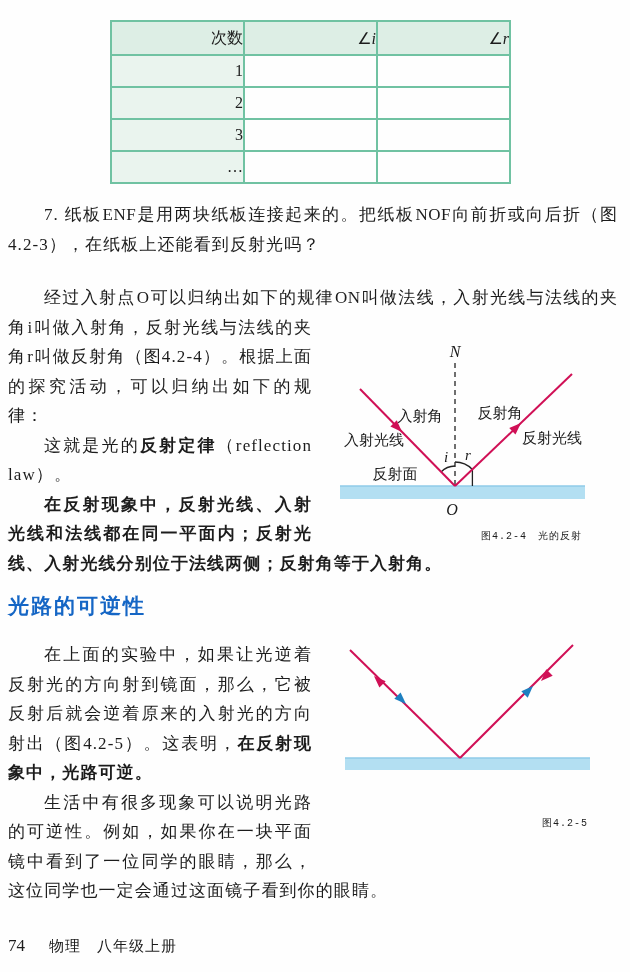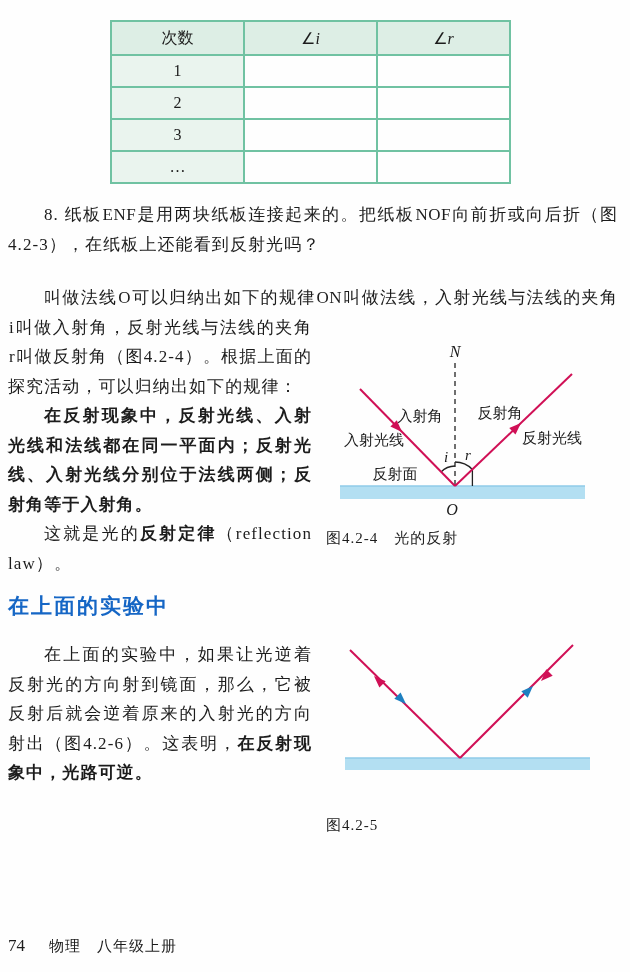--- a/index.html
+++ b/index.html
@@ -7,21 +7,21 @@
     position:relative; width:630px; height:972px; overflow:hidden;
     background:#fefefe; color:#1c1c1c;
     font-family:"Liberation Serif", serif;
   }
   .content { position:absolute; left:8px; top:0; width:610px; }
 
   
   table.data-table { border-collapse:collapse; margin:20px 0 0 102px; }
   table.data-table td {
     width:131px; height:30px; border:2px solid #70c2a2;
-    text-align:center; vertical-align:middle;
+    text-align:right; vertical-align:middle;
     font-size:16px; padding:0;
   }
   table.data-table tr.head td { background:#ddeee5; height:32px; }
   table.data-table td.c1 { background:#eaf4ee; }
   .ang-var { font-style:italic; font-family:"Liberation Serif", serif; }
 
   
   .para { font-size:17px; line-height:29.5px; text-align:justify; margin:0; letter-spacing:1.1px; }
   .indent { text-indent:36px; }
   .var { letter-spacing:0.5px; padding:0 1px; }
@@ -35,21 +35,21 @@
     margin:14px 0 0 0; font-size:21px; letter-spacing:2px;
     color:#1566c5; font-family:"Liberation Sans", sans-serif; font-weight:bold;
     line-height:28px;
   }
 
   
   .fig-spacer { float:right; width:0; height:58px; }
   .figure { float:right; width:292px; margin-left:14px; }
   .fig-424 { clear:right; }
   .fig-425 { margin-bottom:25px; }
-  .fig-caption { text-align:left; font-size:15px; letter-spacing:1px; margin-top:2px; }
+  .fig-caption { text-align:right; font-size:10px; letter-spacing:1px; margin-top:2px;font-family:Liberation Mono, monospace; }
   .fig-424 .fig-caption { padding-right:36px; }
   .fig-425 .fig-caption { padding-right:30px;margin-top:32px; }
   svg text { font-family:"Liberation Serif", serif; fill:#1a1a1a; }
   svg text.lbl { font-size:15px; }
   svg text.math { font-style:italic; font-size:15px; }
 
   
   .footer { position:absolute; left:8px; top:936px; font-size:15px; letter-spacing:1px;text-align:right; }
   .footer .pagenum { font-size:17px; letter-spacing:0; }
   .footer .subject { margin-left:24px; }
@@ -84,21 +84,21 @@
         <td></td>
       </tr>
       <tr>
         <td class="c1">…</td>
         <td></td>
         <td></td>
       </tr>
     </tbody>
       </table>
 
-    <p class="para indent" style="margin-top:16px"><span>8. 纸板</span><span class="var">ENF</span><span>是用两块纸板连接起来的。把纸板</span><span class="var">NOF</span><span>向前折或向后折（图4.2-3），在纸板上还能看到反射光吗？</span></p>
+    <p class="para indent" style="margin-top:16px"><span>7. 纸板</span><span class="var">ENF</span><span>是用两块纸板连接起来的。把纸板</span><span class="var">NOF</span><span>向前折或向后折（图4.2-3），在纸板上还能看到反射光吗？</span></p>
 
     <div class="flow">
       <div class="fig-spacer"></div>
       <div class="figure fig-424">
         <svg width="292" height="182" viewBox="0 0 292 182">
 
           <rect x="14" y="145" width="245" height="13" fill="#b3dff2"></rect>
           <line x1="14" y1="145" x2="259" y2="145" stroke="#8fcbe9" stroke-width="1.5"></line>
 
           <line x1="129" y1="22" x2="129" y2="145" stroke="#333" stroke-width="1.4" stroke-dasharray="5,4"></line>
@@ -119,26 +119,26 @@
           <text x="48" y="104" text-anchor="middle" class="lbl">入射光线</text>
           <text x="226" y="102" text-anchor="middle" class="lbl">反射光线</text>
           <text x="69" y="138" text-anchor="middle" class="lbl">反射面</text>
           <text x="120" y="121" text-anchor="middle" class="math">i</text>
           <text x="142" y="119" text-anchor="middle" class="math">r</text>
           <text x="126" y="174" text-anchor="middle" class="math" style="font-size:16px">O</text>
         </svg>
         <div class="fig-caption">图4.2-4　光的反射</div>
       </div>
 
-      <p class="para indent"><span>叫做法线</span><span class="var">O</span><span>可以归纳出如下的规律</span><span class="var">ON</span><span>叫做法线，入射光线与法线的夹角</span><span class="var">i</span><span>叫做入射角，反射光线与法线的夹角</span><span class="var">r</span><span>叫做反射角（图4.2-4）。根据上面的探究活动，可以归纳出如下的规律：</span></p>
+      <p class="para indent"><span>经过入射点</span><span class="var">O</span><span>可以归纳出如下的规律</span><span class="var">ON</span><span>叫做法线，入射光线与法线的夹角</span><span class="var">i</span><span>叫做入射角，反射光线与法线的夹角</span><span class="var">r</span><span>叫做反射角（图4.2-4）。根据上面的探究活动，可以归纳出如下的规律：</span></p>
+      <p class="para indent"><span>这就是光的</span><span class="hei">反射定律</span><span>（reflection law）。</span></p>
       <p class="para indent hei"><span>在反射现象中，反射光线、入射光线和法线都在同一平面内；反射光线、入射光线分别位于法线两侧；反射角等于入射角。</span></p>
-      <p class="para indent"><span>这就是光的</span><span class="hei">反射定律</span><span>（reflection law）。</span></p>
     </div>
 
-    <h2 class="section-heading">在上面的实验中</h2>
+    <h2 class="section-heading">光路的可逆性</h2>
 
     <div class="flow2">
       <div class="figure fig-425">
         <svg width="292" height="140" viewBox="0 0 292 140">
 
           <rect x="19" y="118" width="245" height="12" fill="#b3dff2"></rect>
           <line x1="19" y1="118" x2="264" y2="118" stroke="#8fcbe9" stroke-width="1.5"></line>
 
           <line x1="24" y1="10" x2="134" y2="118" stroke="#d01056" stroke-width="2"></line>
 
@@ -146,21 +146,22 @@
 
           <polygon points="0,0 -12,4.5 -12,-4.5" transform="translate(48,36) rotate(224.5)" fill="#d01056"></polygon>
           <polygon points="0,0 -12,4.5 -12,-4.5" transform="translate(215,41) rotate(135)" fill="#d01056"></polygon>
 
           <polygon points="0,0 -12,4.5 -12,-4.5" transform="translate(80,64) rotate(44.5)" fill="#1d7fc0"></polygon>
           <polygon points="0,0 -12,4.5 -12,-4.5" transform="translate(207,46) rotate(-45)" fill="#1d7fc0"></polygon>
         </svg>
         <div class="fig-caption">图4.2-5</div>
       </div>
 
-      <p class="para indent"><span>在上面的实验中，如果让光逆着反射光的方向射到镜面，那么，它被反射后就会逆着原来的入射光的方向射出（图4.2-6）。这表明，</span><span class="hei">在反射现象中，光路可逆。</span></p>
+      <p class="para indent"><span>在上面的实验中，如果让光逆着反射光的方向射到镜面，那么，它被反射后就会逆着原来的入射光的方向射出（图4.2-5）。这表明，</span><span class="hei">在反射现象中，光路可逆。</span></p>
+      <p class="para indent"><span>生活中有很多现象可以说明光路的可逆性。例如，如果你在一块平面镜中看到了一位同学的眼睛，那么，这位同学也一定会通过这面镜子看到你的眼睛。</span></p>
     </div>
 
   </div>
 
   <div class="footer">
     <span class="pagenum">74</span><span class="subject">物理</span><span class="book">八年级上册</span>
   </div>
 </div>
 
 </body></html>

